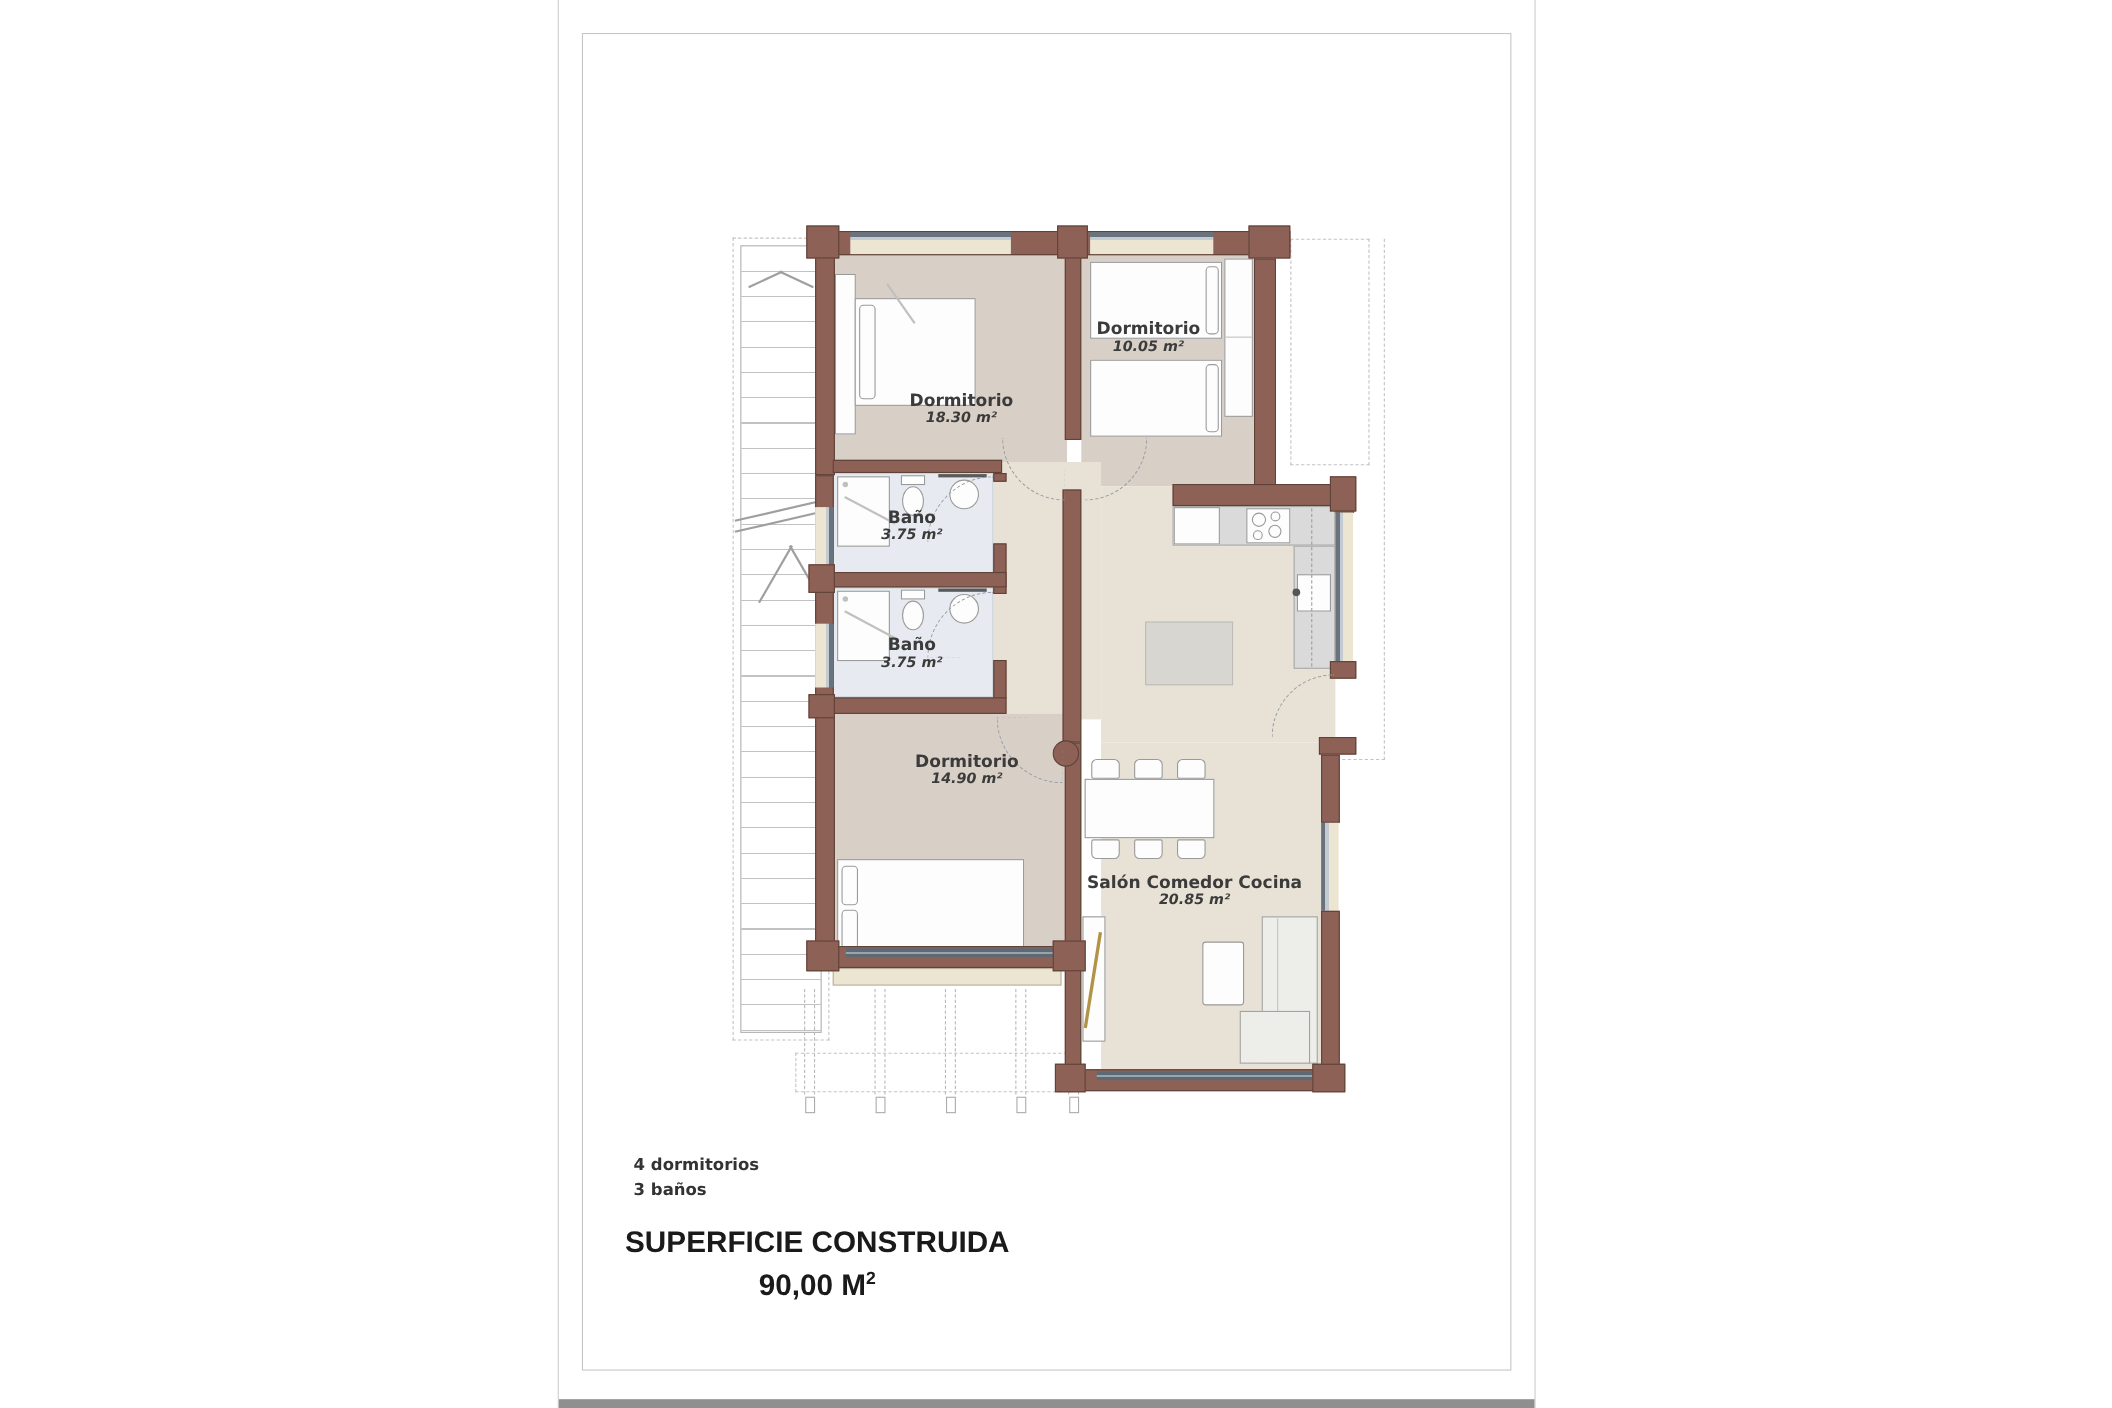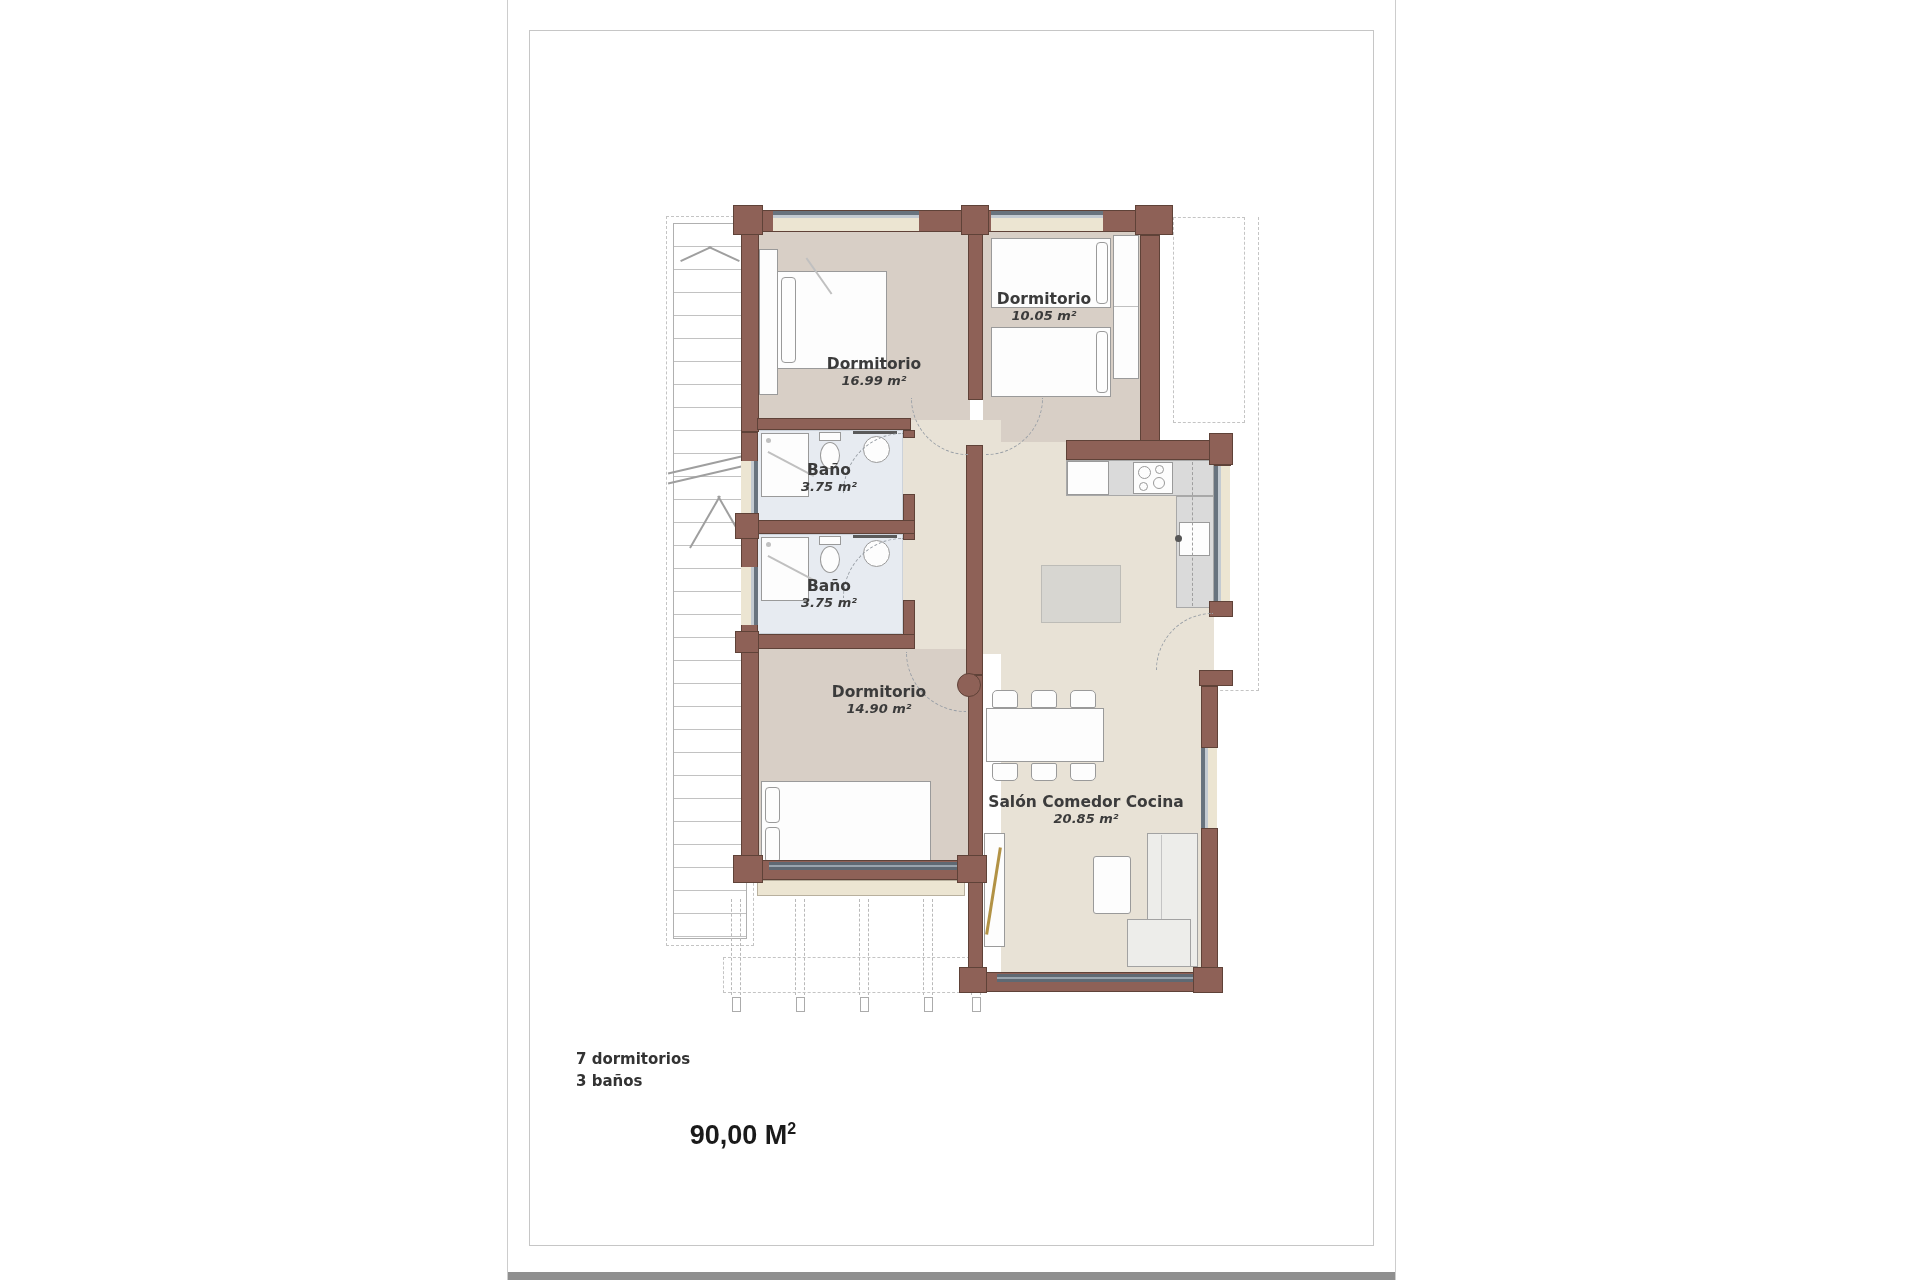--- a/index.html
+++ b/index.html
@@ -188,21 +188,21 @@
 
     <div class="a arc bl" style="left:250px;top:193px;width:57px;height:57px"></div>
     <div class="a arc br" style="left:325px;top:193px;width:57px;height:57px"></div>
     <div class="a arc tl" style="left:182px;top:228px;width:60px;height:60px"></div>
     <div class="a arc tl" style="left:182px;top:333px;width:60px;height:60px"></div>
     <div class="a arc bl" style="left:245px;top:447px;width:60px;height:60px"></div>
     <div class="a arc tl" style="left:495px;top:408px;width:57px;height:57px"></div>
 
     <div class="a rlabel" style="left:213px;top:150px">
       <div class="nm">Dormitorio</div>
-      <div class="ar">16.99 m²</div>
+      <div class="ar">18.30 m²</div>
     </div>
     <div class="a rlabel" style="left:383px;top:85px">
       <div class="nm">Dormitorio</div>
       <div class="ar">10.05 m²</div>
     </div>
     <div class="a rlabel" style="left:168px;top:256px">
       <div class="nm">Baño</div>
       <div class="ar">3.75 m²</div>
     </div>
     <div class="a rlabel" style="left:168px;top:372px">
@@ -213,22 +213,23 @@
       <div class="nm">Dormitorio</div>
       <div class="ar">14.90 m²</div>
     </div>
     <div class="a rlabel" style="left:425px;top:588px">
       <div class="nm">Salón Comedor Cocina</div>
       <div class="ar">20.85 m²</div>
     </div>
   </div>
 
   <div class="a summary" style="left:68px;top:1048px">
-    <div>7 dormitorios</div>
+    <div>4 dormitorios</div>
     <div>3 baños</div>
   </div>
   <div class="a footer" style="left:45px;top:1112px;width:380px">
+    <div>SUPERFICIE CONSTRUIDA</div>
     <div><span>90,00 M</span><sup>2</sup></div>
   </div>
 
   <div class="a bottombar"></div>
  </div>
 </div>
 
 </body></html>

